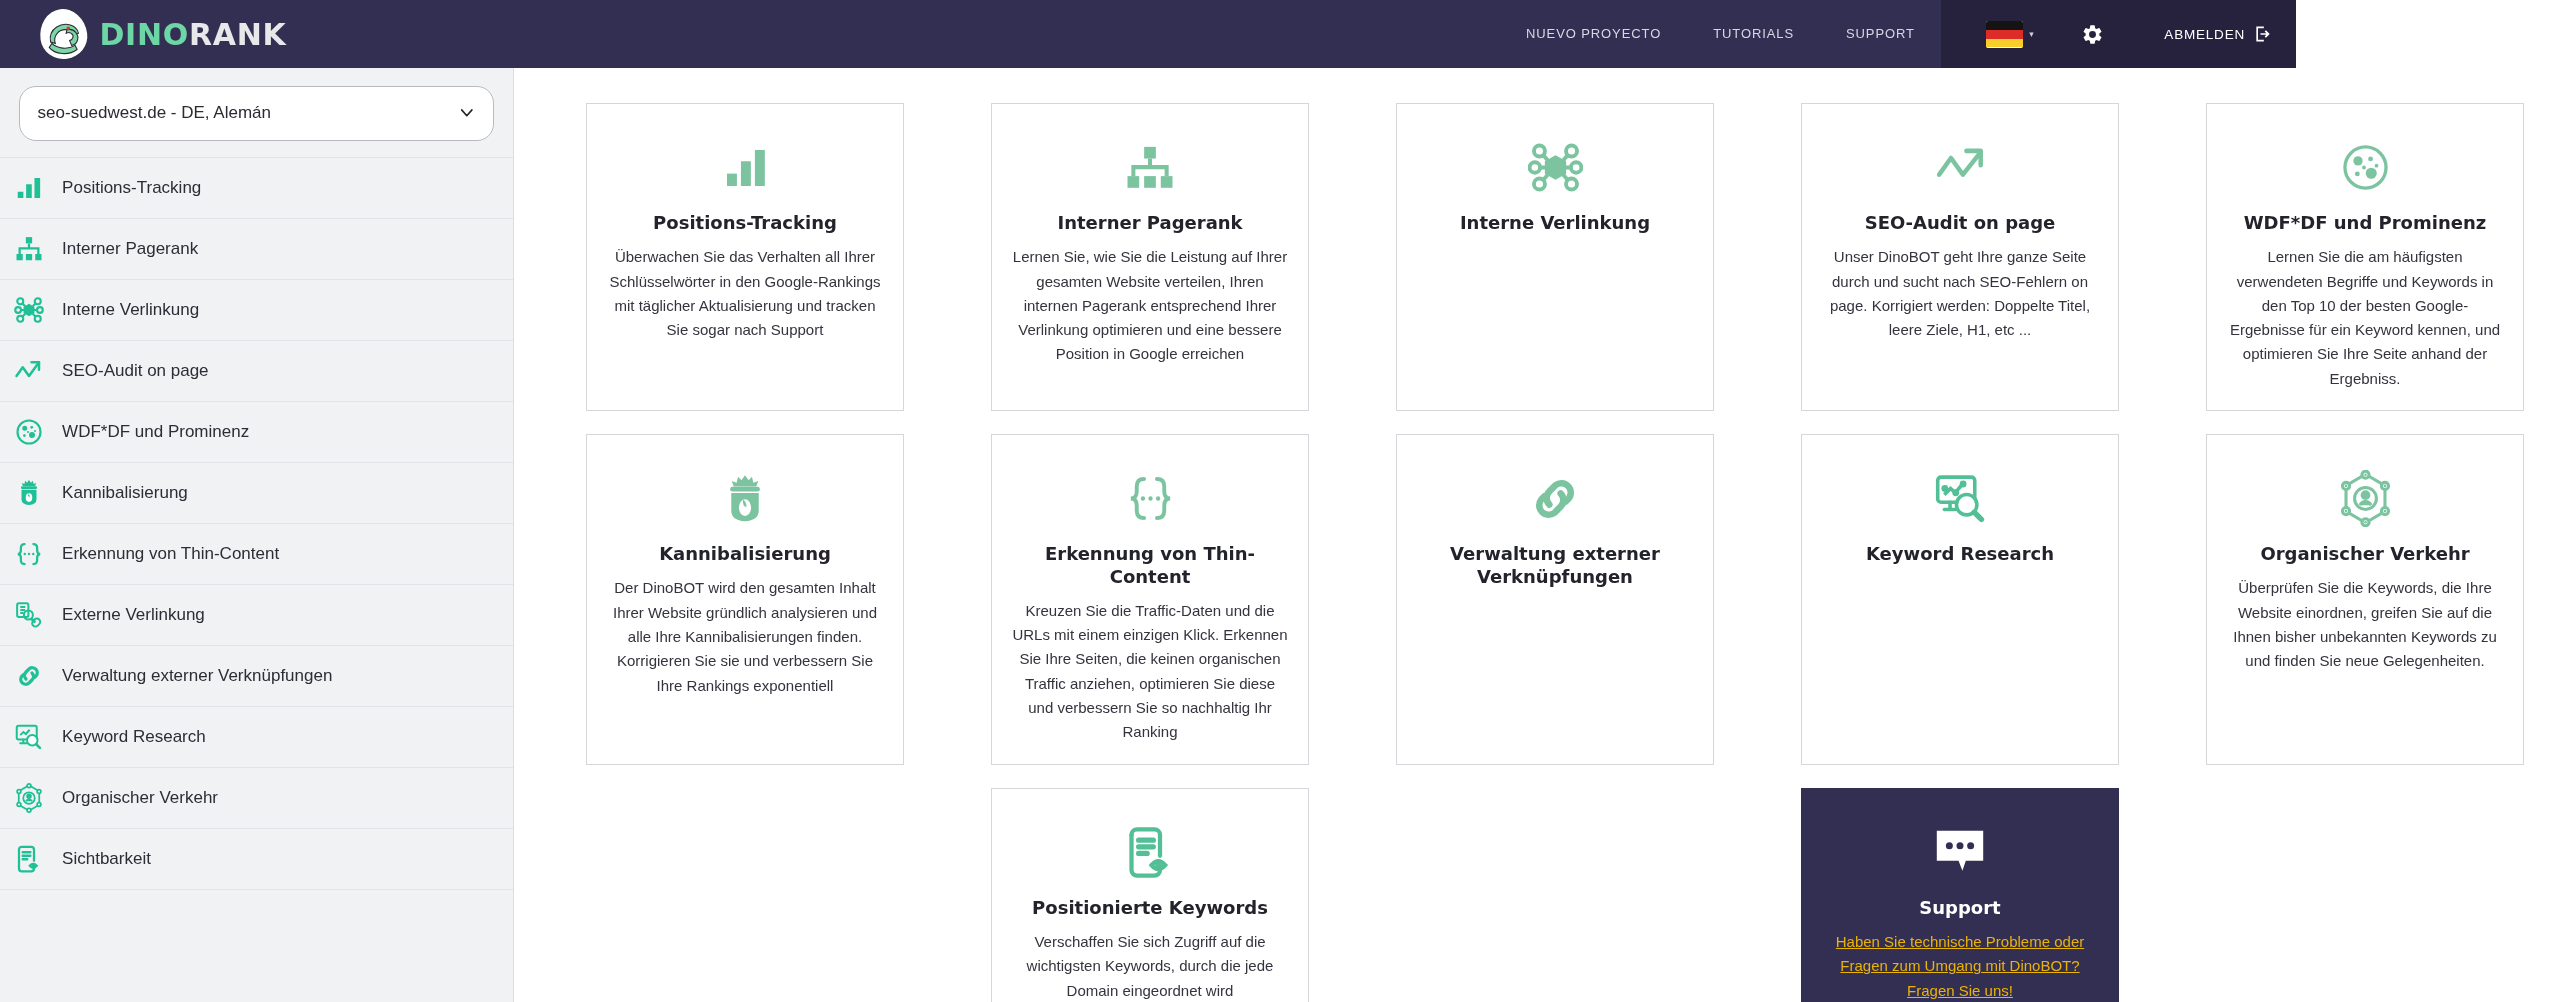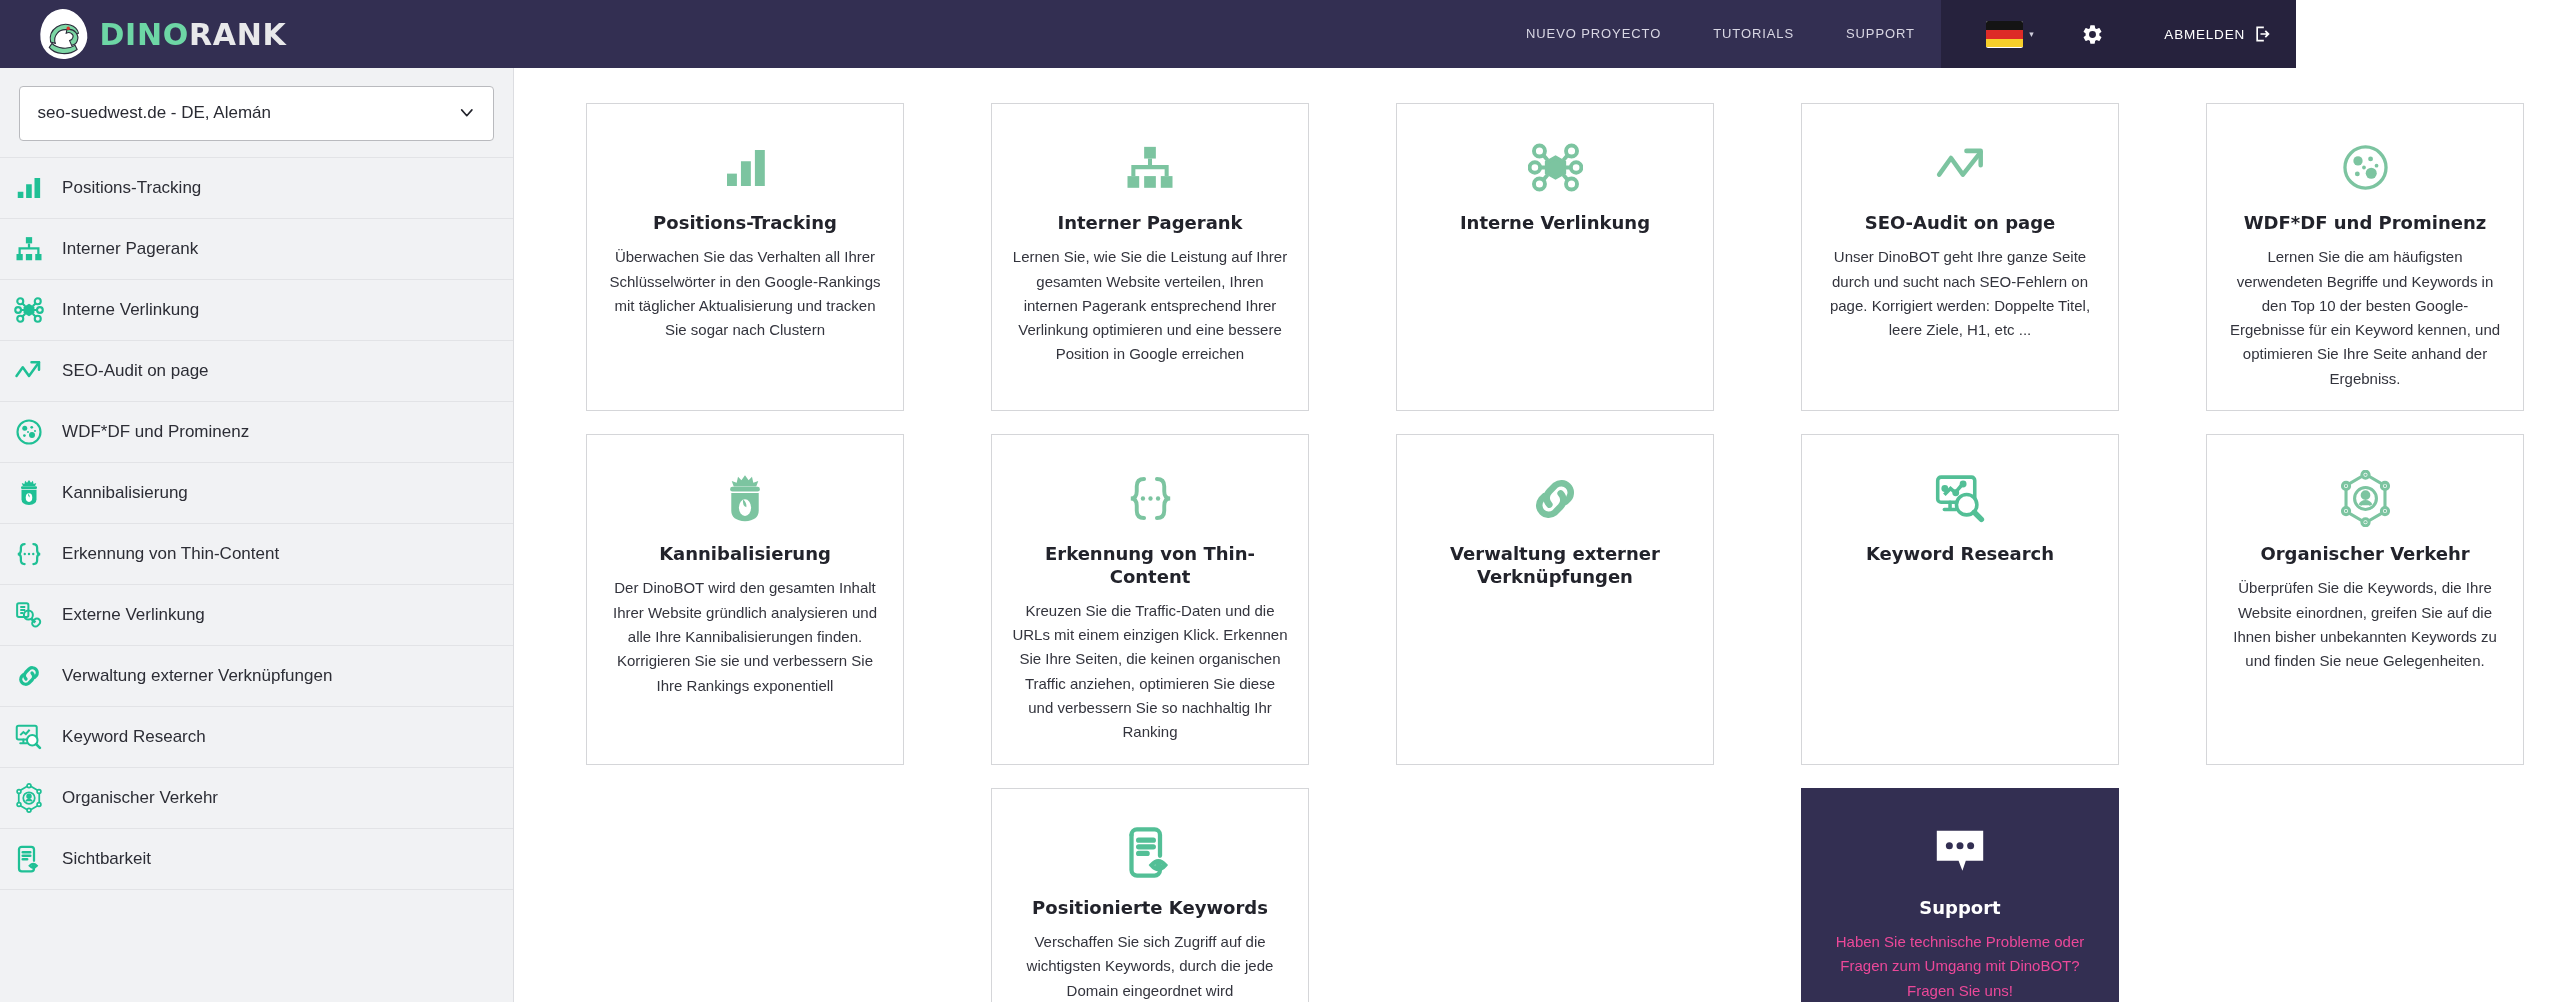--- a/index.html
+++ b/index.html
@@ -63,21 +63,21 @@
     color:#ffffff; font-size:13.5px; letter-spacing:0.8px; white-space:nowrap;
   }
 
   
   .sidebar{
     position:absolute; top:68px; left:0; width:514px; height:935px;
     background:#f1f2f4; border-right:0.7px solid #dcdde1;
   }
   .project-select{
     margin:17.6px 19px 16px 19px; height:55px; background:#ffffff;
-    border:1.4px solid #b9babe; border-radius:4px;
+    border:1.4px solid #b9babe; border-radius:17px;
     display:flex; align-items:center; justify-content:space-between;
     padding:0 17.6px; cursor:pointer;
   }
   .project-select .val{ font-size:17px; color:#2a2b33; }
   .chev{ width:17.6px; height:17.6px; }
   .menu{ border-top:0.7px solid #e2e3e6; }
   .menu-item{
     height:61px; display:flex; align-items:center; gap:17.6px;
     padding-left:13.5px; border-bottom:0.7px solid #e2e3e6; cursor:pointer;
     background:#f1f2f4;
@@ -110,21 +110,21 @@
     font-size:18px; font-weight:700; color:#22232b; text-align:center;
     font-family:"DejaVu Sans", sans-serif; line-height:1.25; margin-bottom:10.8px;
   }
   .card-desc{
     font-size:15px; color:#33343d; text-align:center; line-height:1.62;
   }
   .card.support{
     background:#332f52; border-color:#332f52;
   }
   .card.support .card-title{ color:#ffffff; }
-  .card.support .card-desc{ color:#ec4899; }
+  .card.support .card-desc{ color:#eab308;text-decoration:underline; }
 
   
   .pos-r3c2{ grid-column:2; }
   .pos-r3c4{ grid-column:4; }
 </style>
 </head>
 <body>
 
 <div class="topbar">
   <div class="brand">
@@ -348,21 +348,21 @@
 
     <div class="card">
       <div class="card-icon">
         <svg width="54" height="54" viewBox="0 0 24 24">
             <rect x="4" y="14.5" width="4.4" height="5.5" fill="#7cc4a0"></rect>
             <rect x="10.2" y="9" width="4.4" height="11" fill="#7cc4a0"></rect>
             <rect x="16.4" y="4" width="4.4" height="16" fill="#7cc4a0"></rect>
           </svg>
       </div>
       <div class="card-title">Positions-Tracking</div>
-      <div class="card-desc">Überwachen Sie das Verhalten all Ihrer Schlüsselwörter in den Google-Rankings mit täglicher Aktualisierung und tracken Sie sogar nach Clustern</div>
+      <div class="card-desc">Überwachen Sie das Verhalten all Ihrer Schlüsselwörter in den Google-Rankings mit täglicher Aktualisierung und tracken Sie sogar nach Support</div>
     </div>
 
     <div class="card">
       <div class="card-icon">
         <svg width="54" height="54" viewBox="0 0 24 24">
             <rect x="9.4" y="2.6" width="5.2" height="5.2" fill="#7cc4a0"></rect>
             <rect x="2" y="15.6" width="5.2" height="5.2" fill="#7cc4a0"></rect>
             <rect x="9.4" y="15.6" width="5.2" height="5.2" fill="#7cc4a0"></rect>
             <rect x="16.8" y="15.6" width="5.2" height="5.2" fill="#7cc4a0"></rect>
             <path d="M12 7.8v3.8M4.6 15.6v-4h14.8v4" stroke="#7cc4a0" stroke-width="1.8" fill="none"></path>

